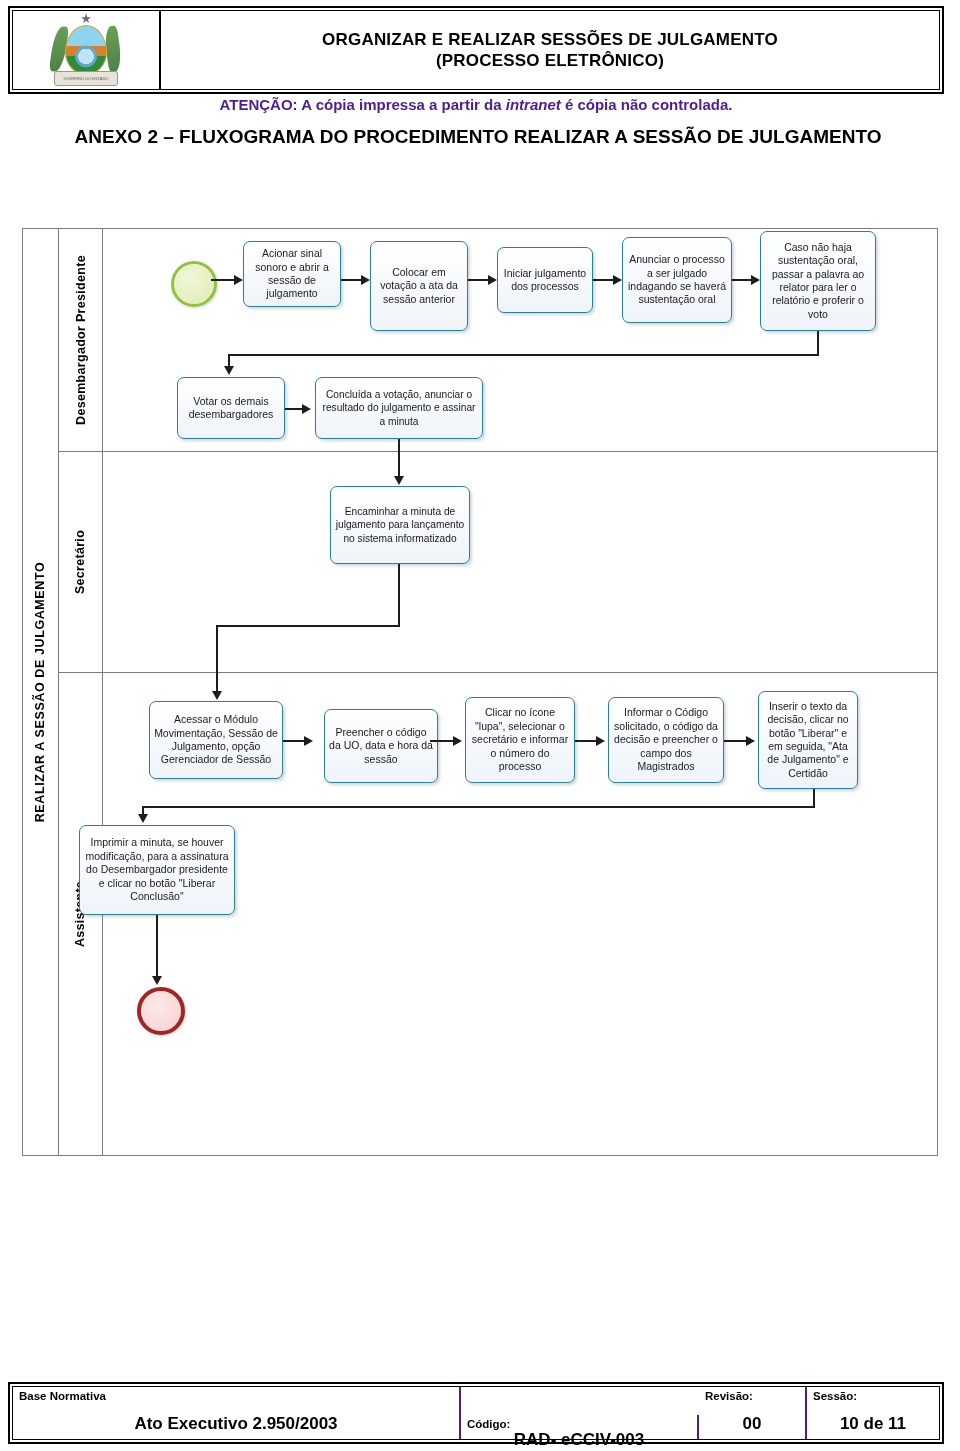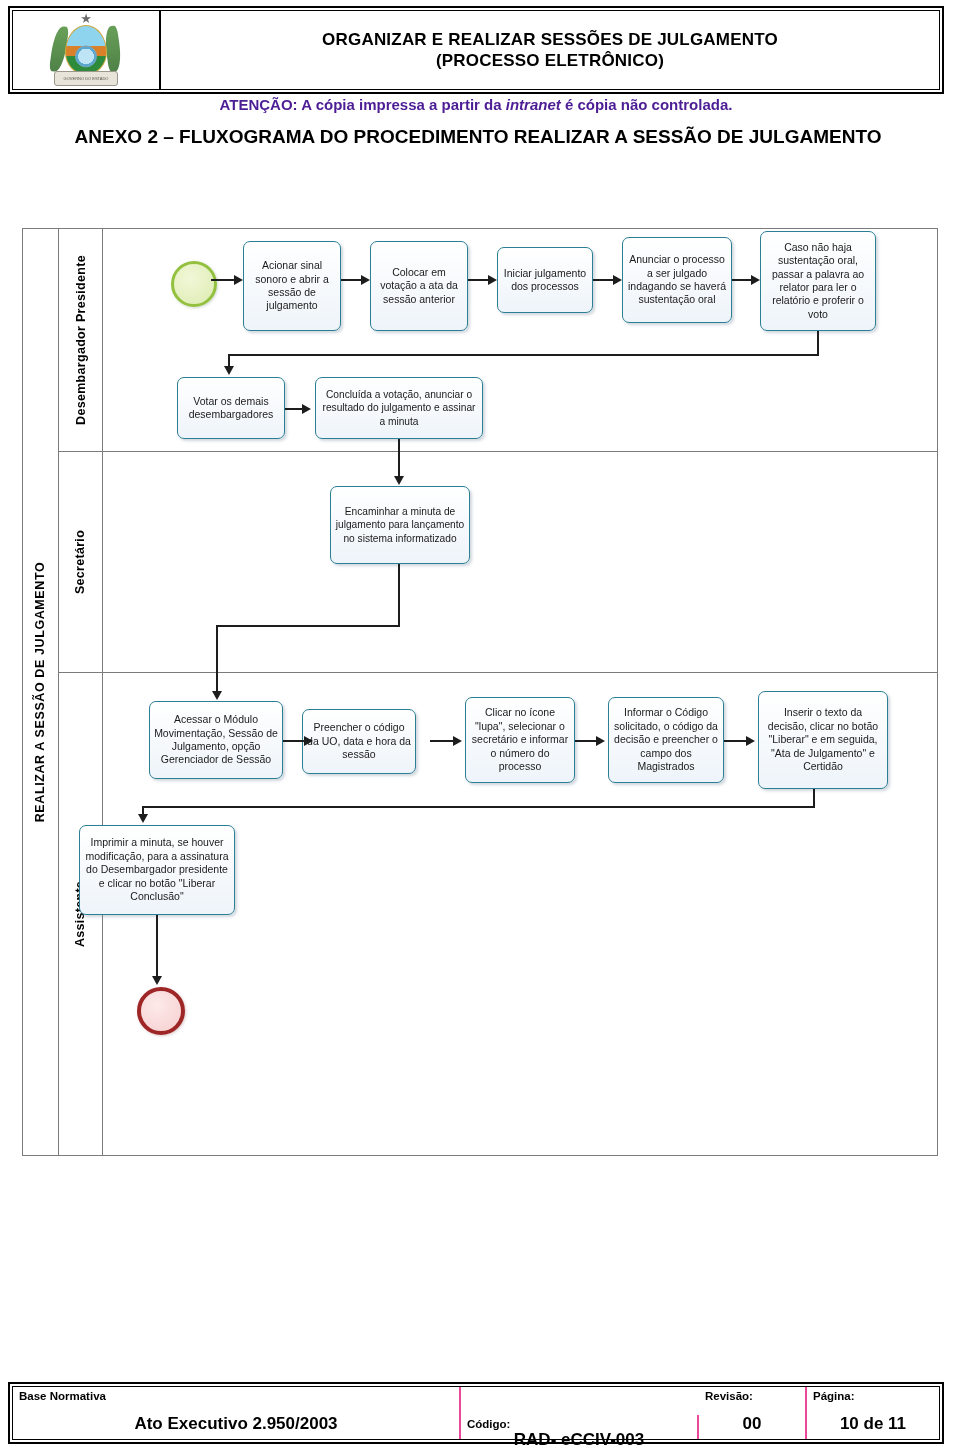--- a/index.html
+++ b/index.html
@@ -139,21 +139,21 @@
   
   .ftr-outer{
     position:absolute;left:8px;top:1382px;width:936px;height:62px;
     border:2px solid #000;box-sizing:border-box;background:#fff;
   }
   .ftr-inner{
     position:absolute;left:2px;top:2px;right:2px;bottom:2px;
     border:1px solid #000;box-sizing:border-box;display:flex;
   }
   .ftr-cell{
-    border-right:2px solid #ec4899;box-sizing:border-box;
+    border-right:2px solid #4c1d95;box-sizing:border-box;
     display:flex;flex-direction:column;justify-content:space-between;
     padding:3px 6px 5px 6px;
   }
   .ftr-cell.last{border-right:none;}
   .ftr-lbl{font-size:11.5px;font-weight:bold;text-align:left;}
   .ftr-val{font-size:17px;font-weight:bold;text-align:center;}
   .c1{width:448px;}
   .c2{width:238px;margin-top:28px;}
   .c3{width:108px;}
   .c4{flex:1;}
@@ -192,21 +192,21 @@
     </div>
 
     <div class="lane" style="top:0;height:223px;">
       <div class="lane-label">
         <span>Desembargador Presidente</span>
       </div>
       <div class="lane-body">
 
         <div class="start-ev" style="left:68px;top:32px;"></div>
 
-        <div class="node" style="left:140px;top:12px;width:98px;height:90px;">Acionar sinal sonoro e abrir a sessão de julgamento</div>
+        <div class="node" style="left:140px;top:12px;width:98px;height:66px;">Acionar sinal sonoro e abrir a sessão de julgamento</div>
 
         <div class="node" style="left:267px;top:12px;width:98px;height:90px;">Colocar em votação a ata da sessão anterior</div>
 
         <div class="node" style="left:394px;top:18px;width:96px;height:66px;">Iniciar julgamento dos processos</div>
 
         <div class="node" style="left:519px;top:8px;width:110px;height:86px;">Anunciar o processo a ser julgado indagando se haverá sustentação oral</div>
 
         <div class="node" style="left:657px;top:2px;width:116px;height:100px;">Caso não haja sustentação oral, passar a palavra ao relator para ler o relatório e proferir o voto</div>
 
         <div class="conn h" style="left:108px;top:50px;width:24px;"></div>
@@ -261,27 +261,27 @@
       <div class="lane-label">
         <span>Assistente</span>
       </div>
       <div class="lane-body">
 
         <div class="conn v" style="left:113px;top:0;height:20px;"></div>
         <div class="arrow d" style="left:109px;top:18px;"></div>
 
         <div class="node" style="left:46px;top:28px;width:134px;height:78px;">Acessar o Módulo Movimentação, Sessão de Julgamento, opção Gerenciador de Sessão</div>
 
-        <div class="node" style="left:199px;top:36px;width:114px;height:65px;">Preencher o código da UO, data e hora da sessão</div>
+        <div class="node" style="left:221px;top:36px;width:114px;height:74px;">Preencher o código da UO, data e hora da sessão</div>
 
         <div class="node" style="left:362px;top:24px;width:110px;height:86px;">Clicar no ícone "lupa", selecionar o secretário e informar o número do processo</div>
 
         <div class="node" style="left:505px;top:24px;width:116px;height:86px;">Informar o Código solicitado, o código da decisão e preencher o campo dos Magistrados</div>
 
-        <div class="node" style="left:655px;top:18px;width:130px;height:98px;text-align:center;">Inserir o texto da decisão, clicar no botão "Liberar" e em seguida, "Ata de Julgamento" e Certidão</div>
+        <div class="node" style="left:655px;top:18px;width:100px;height:98px;text-align:center;">Inserir o texto da decisão, clicar no botão "Liberar" e em seguida, "Ata de Julgamento" e Certidão</div>
 
         <div class="conn h" style="left:180px;top:67px;width:22px;"></div>
         <div class="arrow r" style="left:201px;top:63px;"></div>
 
         <div class="conn h" style="left:327px;top:67px;width:24px;"></div>
         <div class="arrow r" style="left:350px;top:63px;"></div>
 
         <div class="conn h" style="left:472px;top:67px;width:22px;"></div>
         <div class="arrow r" style="left:493px;top:63px;"></div>
 
@@ -311,19 +311,19 @@
       </div>
       <div class="ftr-cell c2">
         <div class="ftr-lbl">Código:</div>
         <div class="ftr-val">RAD- eCCIV-003</div>
       </div>
       <div class="ftr-cell c3">
         <div class="ftr-lbl">Revisão:</div>
         <div class="ftr-val">00</div>
       </div>
       <div class="ftr-cell c4 last">
-        <div class="ftr-lbl">Página:</div>
+        <div class="ftr-lbl">Sessão:</div>
         <div class="ftr-val">10 de 11</div>
       </div>
     </div>
   </div>
 
 </div>
 
 </body></html>

